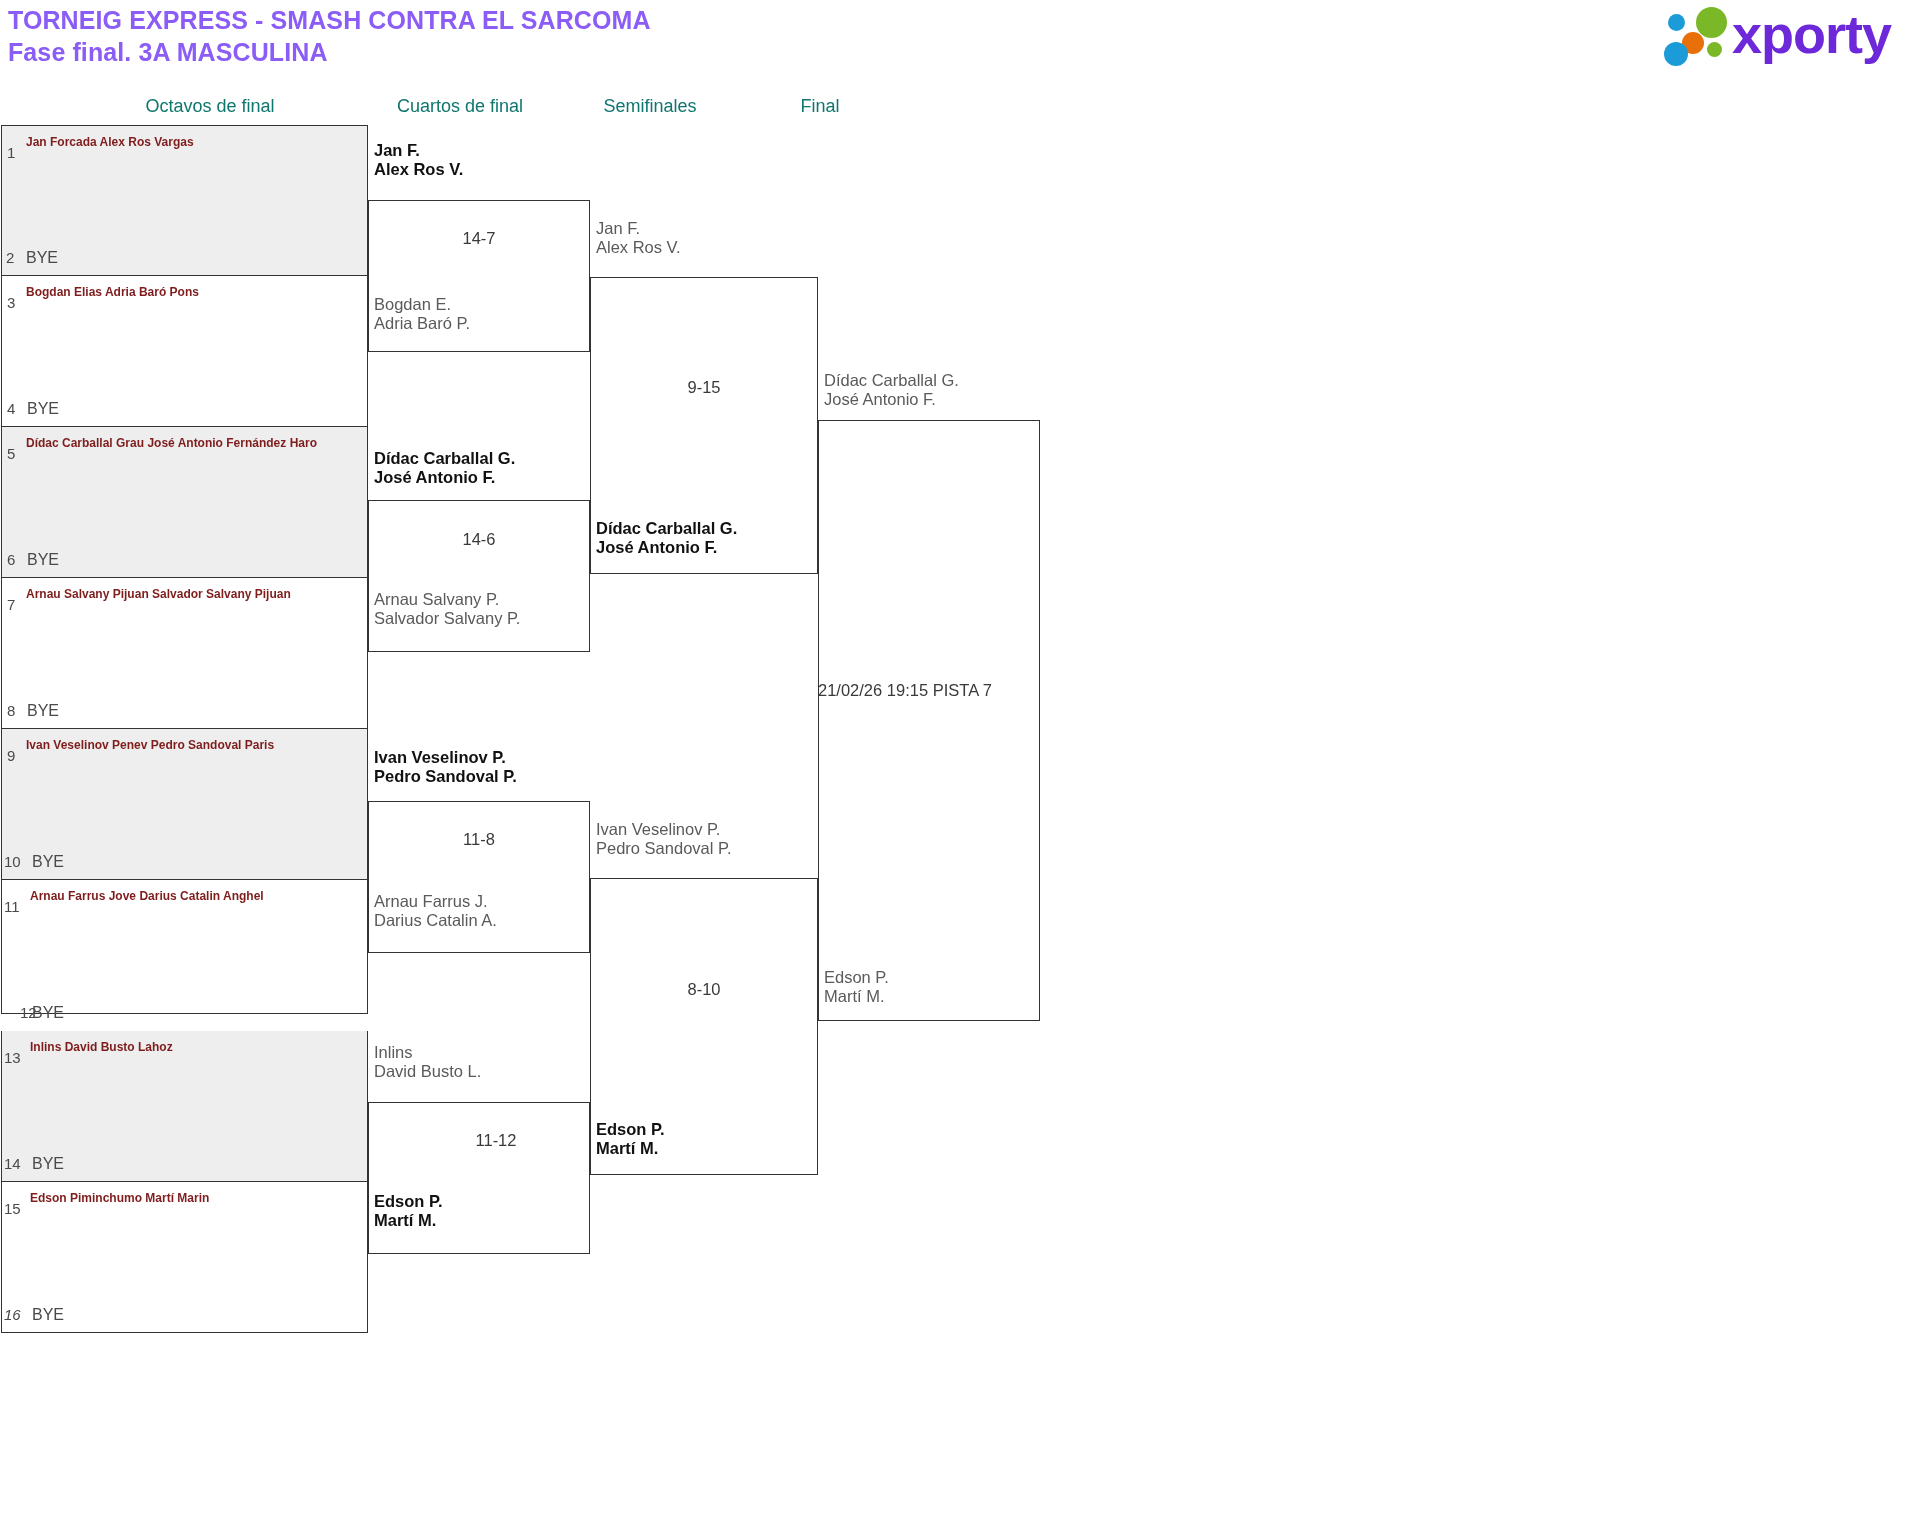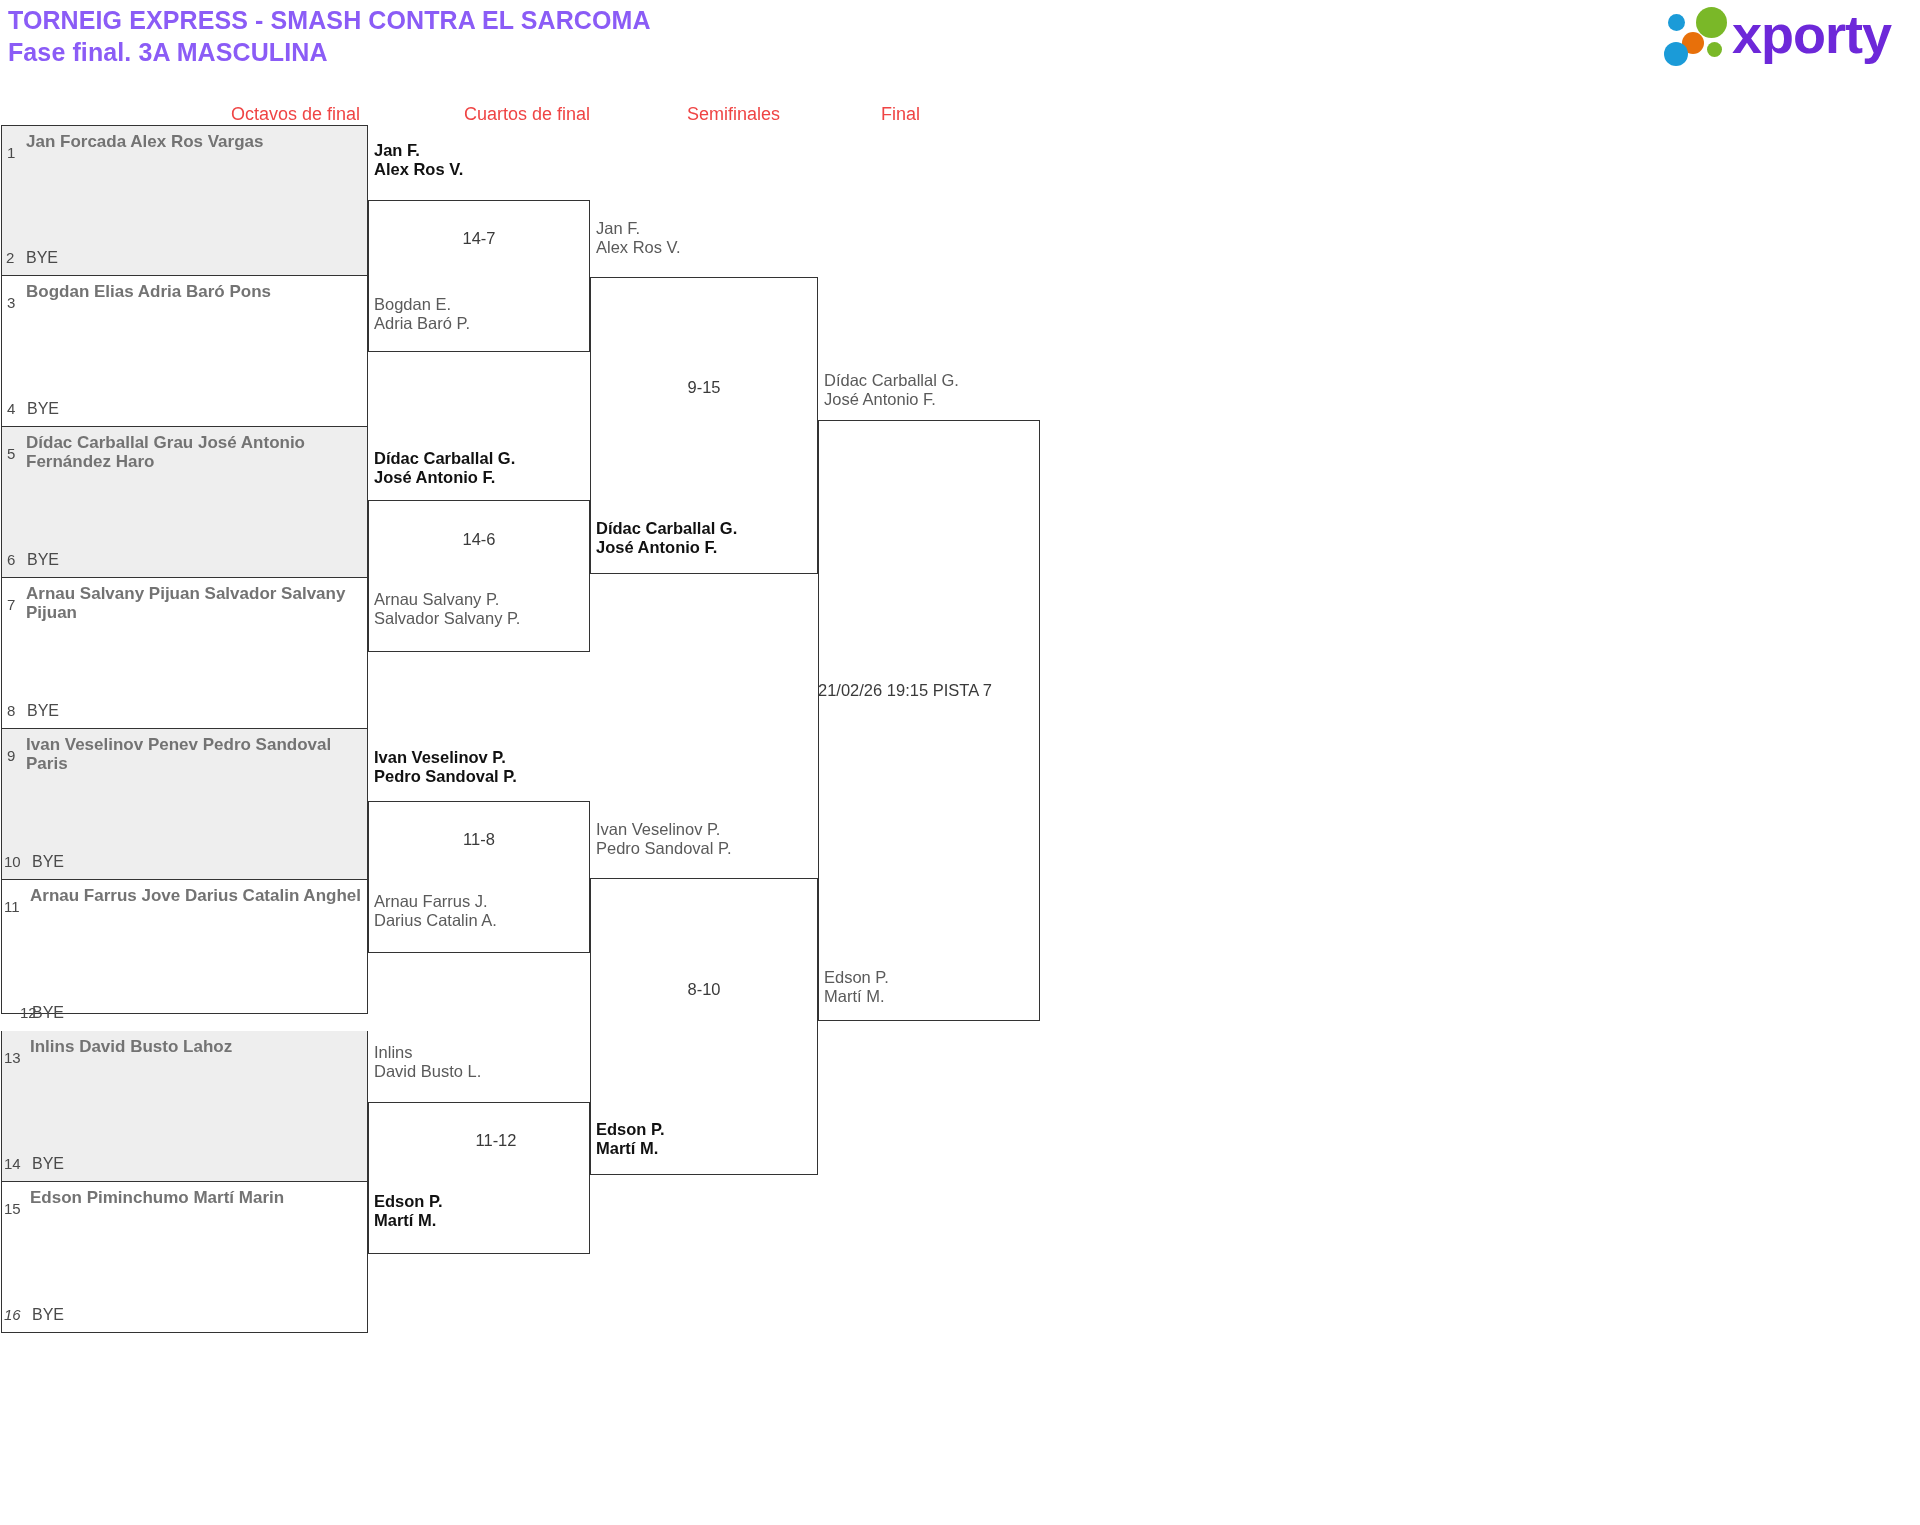--- a/index.html
+++ b/index.html
@@ -65,24 +65,23 @@
     font-weight: bold;
     color: #6d28d9;
     letter-spacing: -1px;
     line-height: 62px;
   }
 
   
   .round-header {
     position: absolute;
     font-size: 18px;
-    color: #ef4444;
-    text-align: right;
-    white-space: nowrap;
-    margin-top: 8px;
+    color: #0f766e;
+    text-align: center;
+    white-space: nowrap;
   }
 
   
   .seed-cell {
     position: absolute;
     box-sizing: border-box;
     border-bottom: 1.3px solid #333333;
     border-left: 1.3px solid #333333;
     border-right: 1.3px solid #333333;
   }
@@ -94,23 +93,23 @@
     position: absolute;
     left: 5px;
     font-size: 15px;
     color: #4a4a4a;
     line-height: 16px;
   }
   .seed-names {
     position: absolute;
     left: 24px;
     top: 7px;
-    font-size: 17px;
+    font-size: 12px;
     line-height: 18.5px;
-    color: #737373;
+    color: #7f1d1d;
     font-weight: 600;
   }
   .seed-bye {
     position: absolute;
     left: 25px;
     font-size: 16px;
     color: #4a4a4a;
     line-height: 16px;
   }
 

